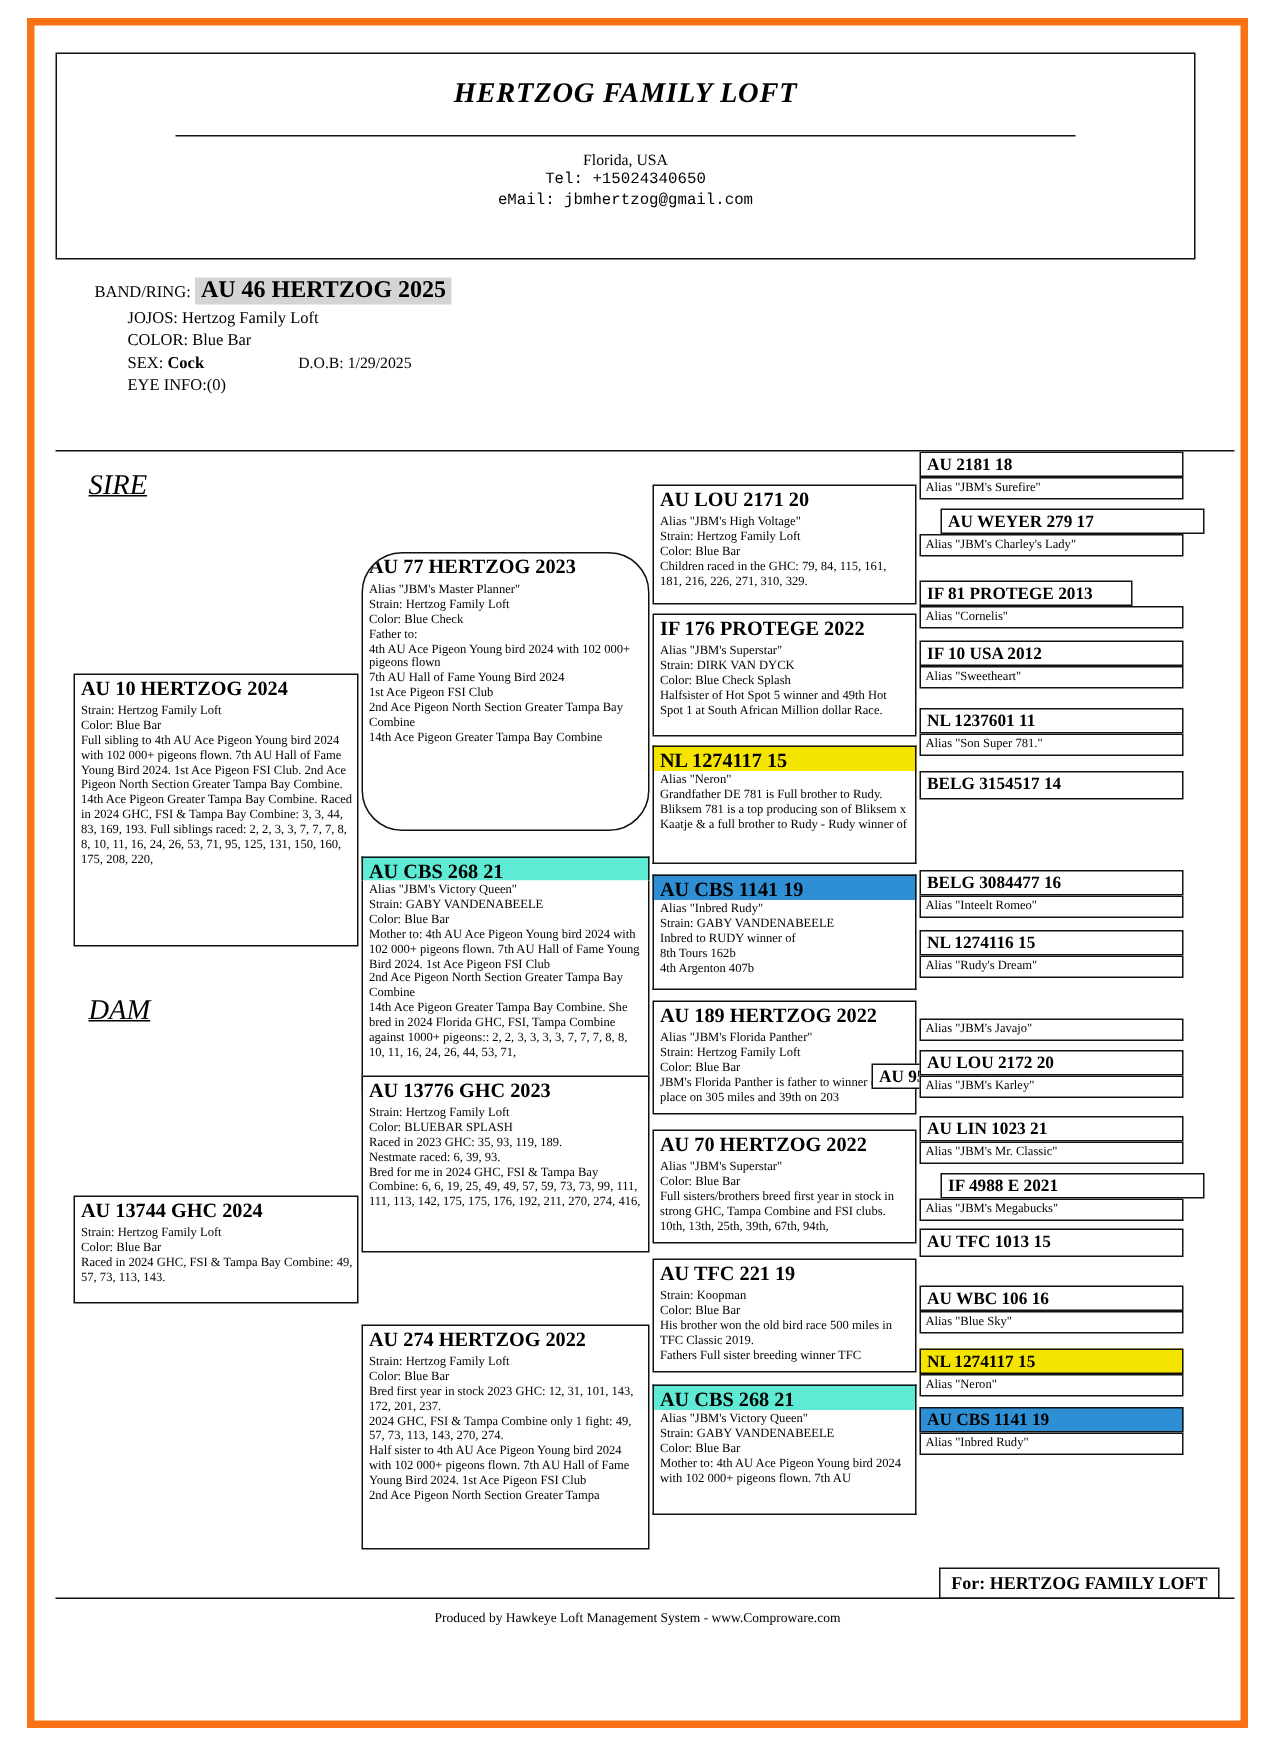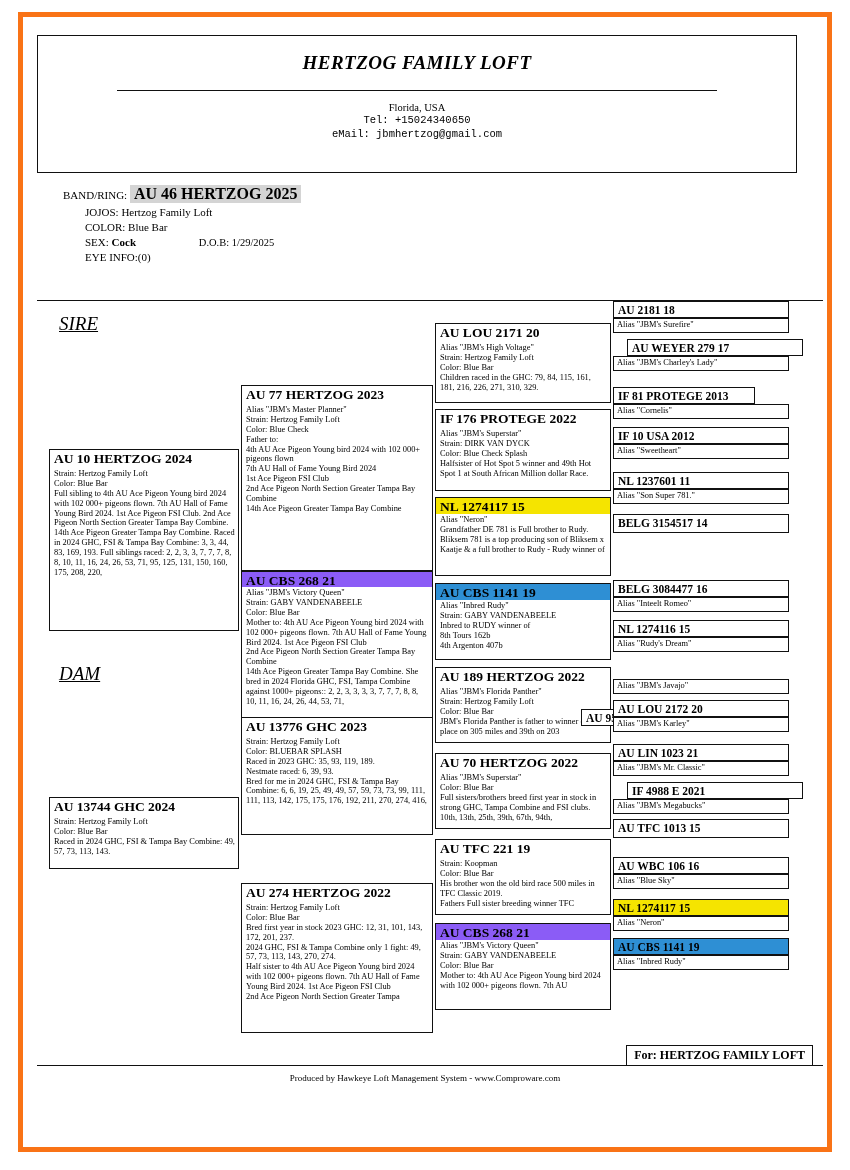--- a/index.html
+++ b/index.html
@@ -71,21 +71,21 @@
   }
   .box .ring.sm{font-size:12.5px;}
   .box .det{font-size:8.4px;line-height:1.18;margin-top:1px;}
   .box.small .ring{font-size:11.5px;}
   .alias-box{
     position:absolute;box-sizing:border-box;border:1px solid #111;
     background:#fff;padding:1px 3px;font-size:8.4px;overflow:hidden;
   }
   .hl-yellow{background:#f5e400;}
   .hl-blue{background:#2e8fd4;}
-  .hl-green{background:#8b5cf6;}
+  .hl-green{background:#5eead4;}
 
   
   .hr-foot{position:absolute;left:14px;top:1048px;width:786px;border-top:1px solid #111;}
   .for-loft{
     position:absolute;right:14px;top:1028px;
     border:1px solid #111;background:#fff;
     padding:2px 7px;font-family:Liberation Serif, serif;
     font-weight:bold;font-size:12px;
   }
   .produced{
@@ -143,21 +143,21 @@
 Full sibling to 4th AU Ace Pigeon Young bird 2024 with 102 000+ pigeons flown. 7th AU Hall of Fame Young Bird 2024. 1st Ace Pigeon FSI Club. 2nd Ace Pigeon North Section Greater Tampa Bay Combine. 14th Ace Pigeon Greater Tampa Bay Combine. Raced in 2024 GHC, FSI &amp; Tampa Bay Combine: 3, 3, 44, 83, 169, 193. Full siblings raced: 2, 2, 3, 3, 7, 7, 7, 8, 8, 10, 11, 16, 24, 26, 53, 71, 95, 125, 131, 150, 160, 175, 208, 220,</div>
   </div>
 
   <div class="box" style="left:26px;top:780px;width:190px;height:72px;">
     <div class="ring">AU 13744 GHC 2024</div>
     <div class="det" style="white-space:pre-line">Strain: Hertzog Family Loft
 Color: Blue Bar
 Raced in 2024 GHC, FSI &amp; Tampa Bay Combine: 49, 57, 73, 113, 143.</div>
   </div>
 
-  <div class="box" style="left:218px;top:368px;width:192px;height:186px;">
+  <div class="box" style="left:218px;top:351px;width:192px;height:186px;border-radius:27px;">
     <div class="ring">AU 77 HERTZOG 2023</div>
     <div class="det" style="white-space:pre-line">Alias "JBM's Master Planner"
 Strain: Hertzog Family Loft
 Color: Blue Check
 Father to:
 4th AU Ace Pigeon Young bird 2024 with 102 000+ pigeons flown
 7th AU Hall of Fame Young Bird 2024
 1st Ace Pigeon FSI Club
 2nd Ace Pigeon North Section Greater Tampa Bay Combine
 14th Ace Pigeon Greater Tampa Bay Combine</div>

